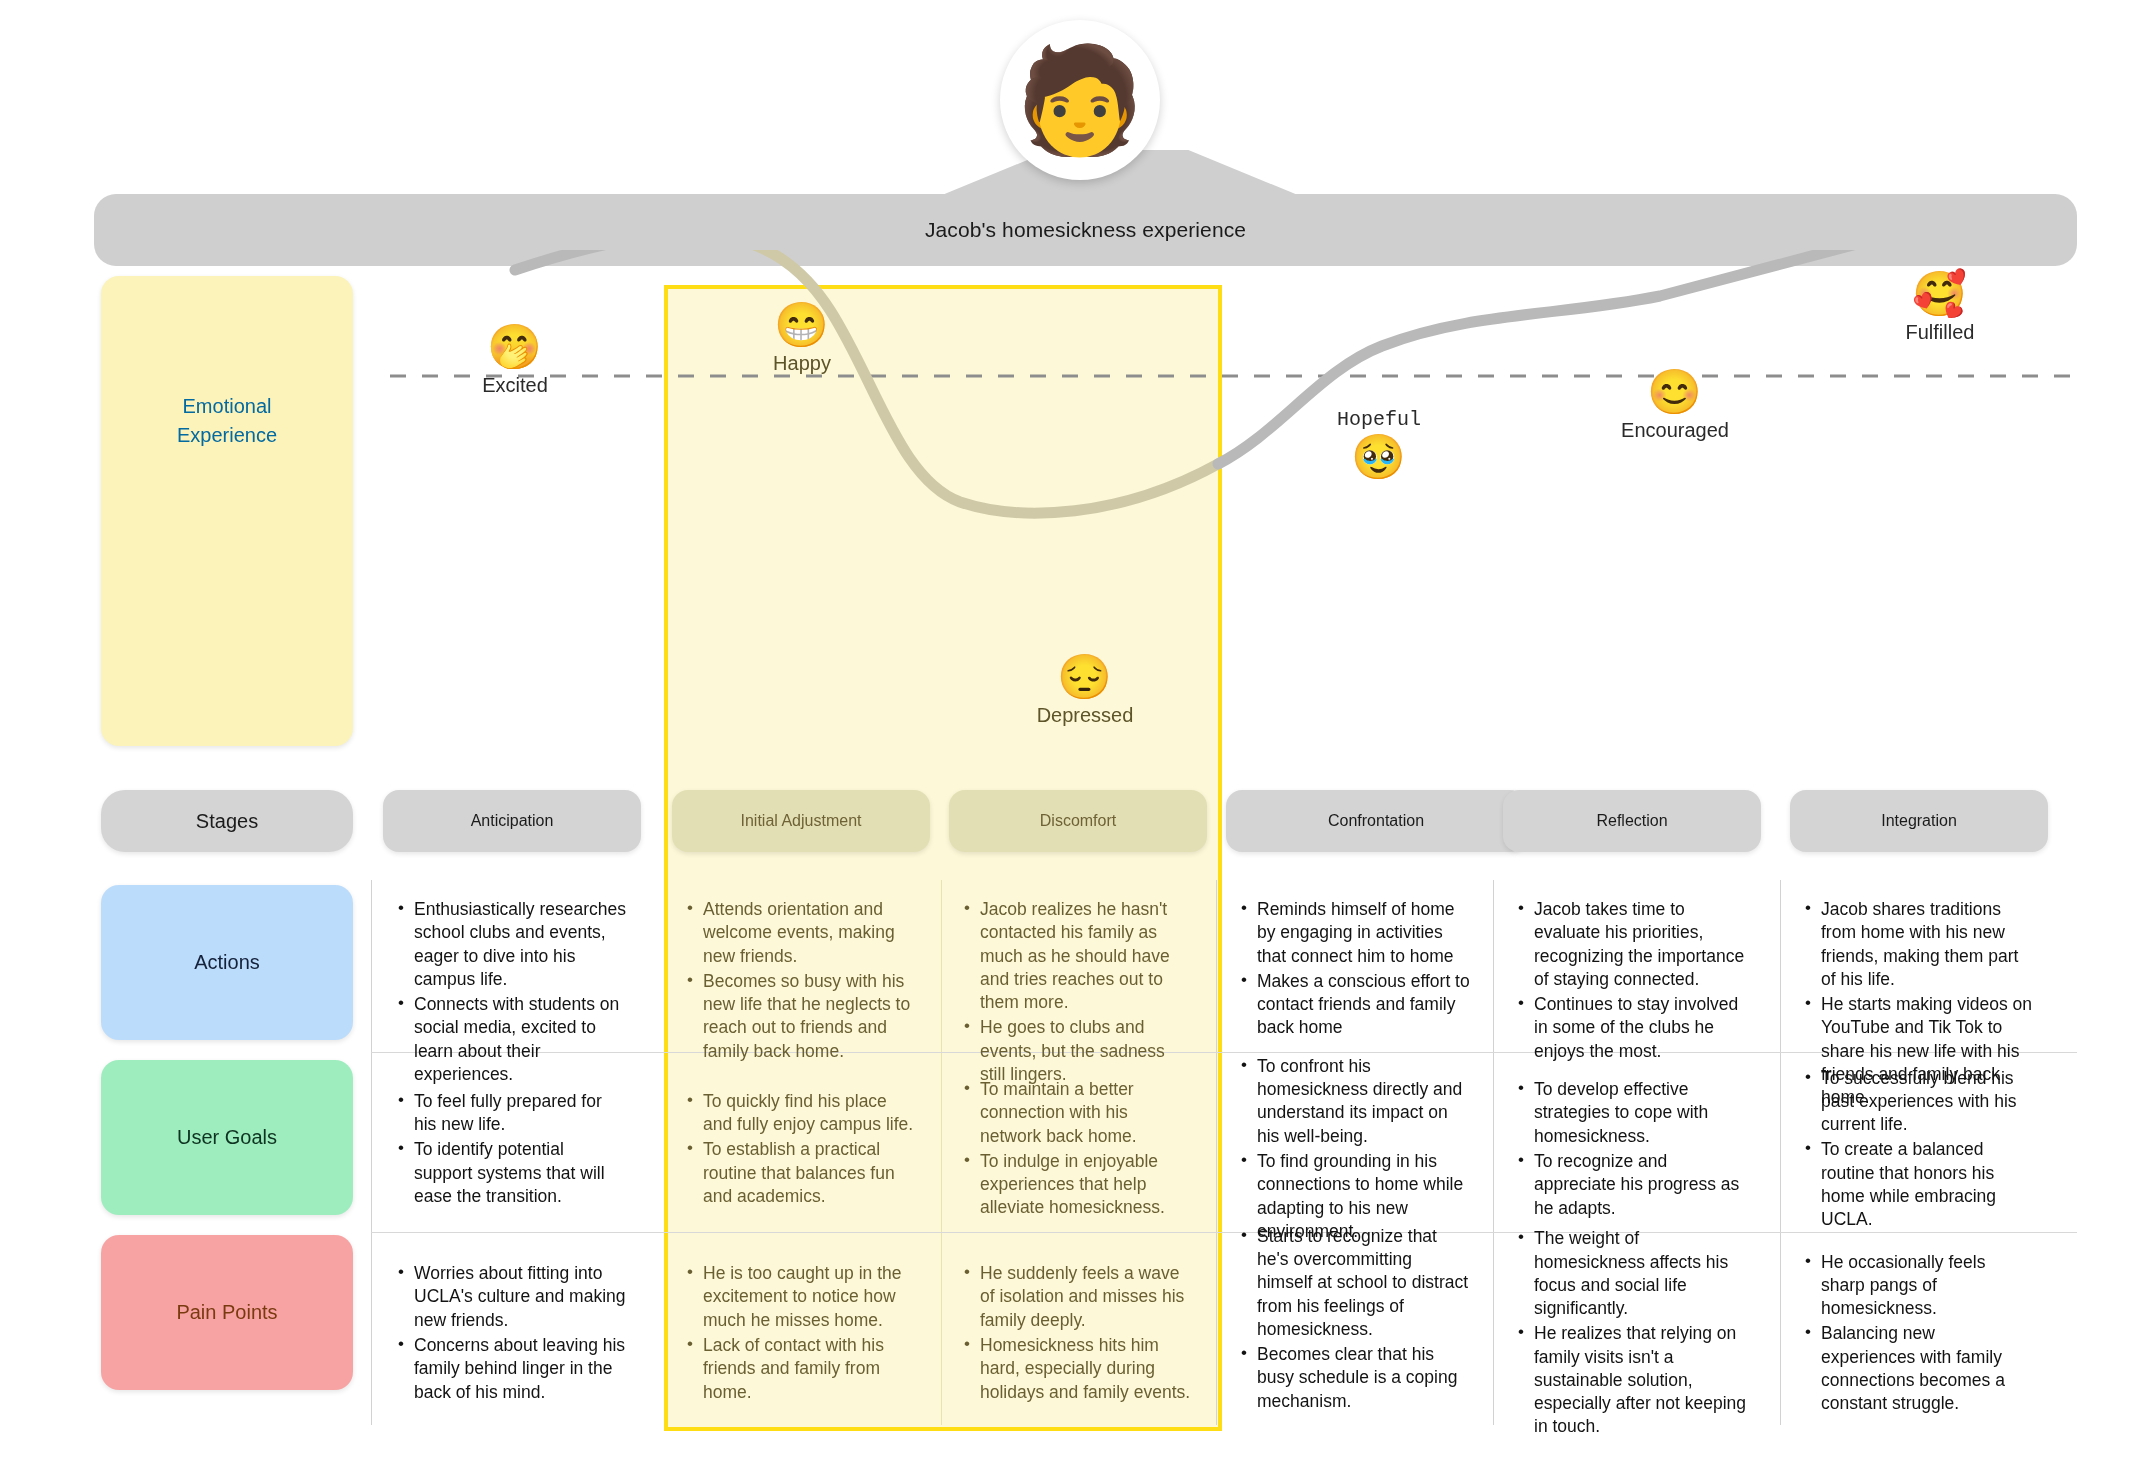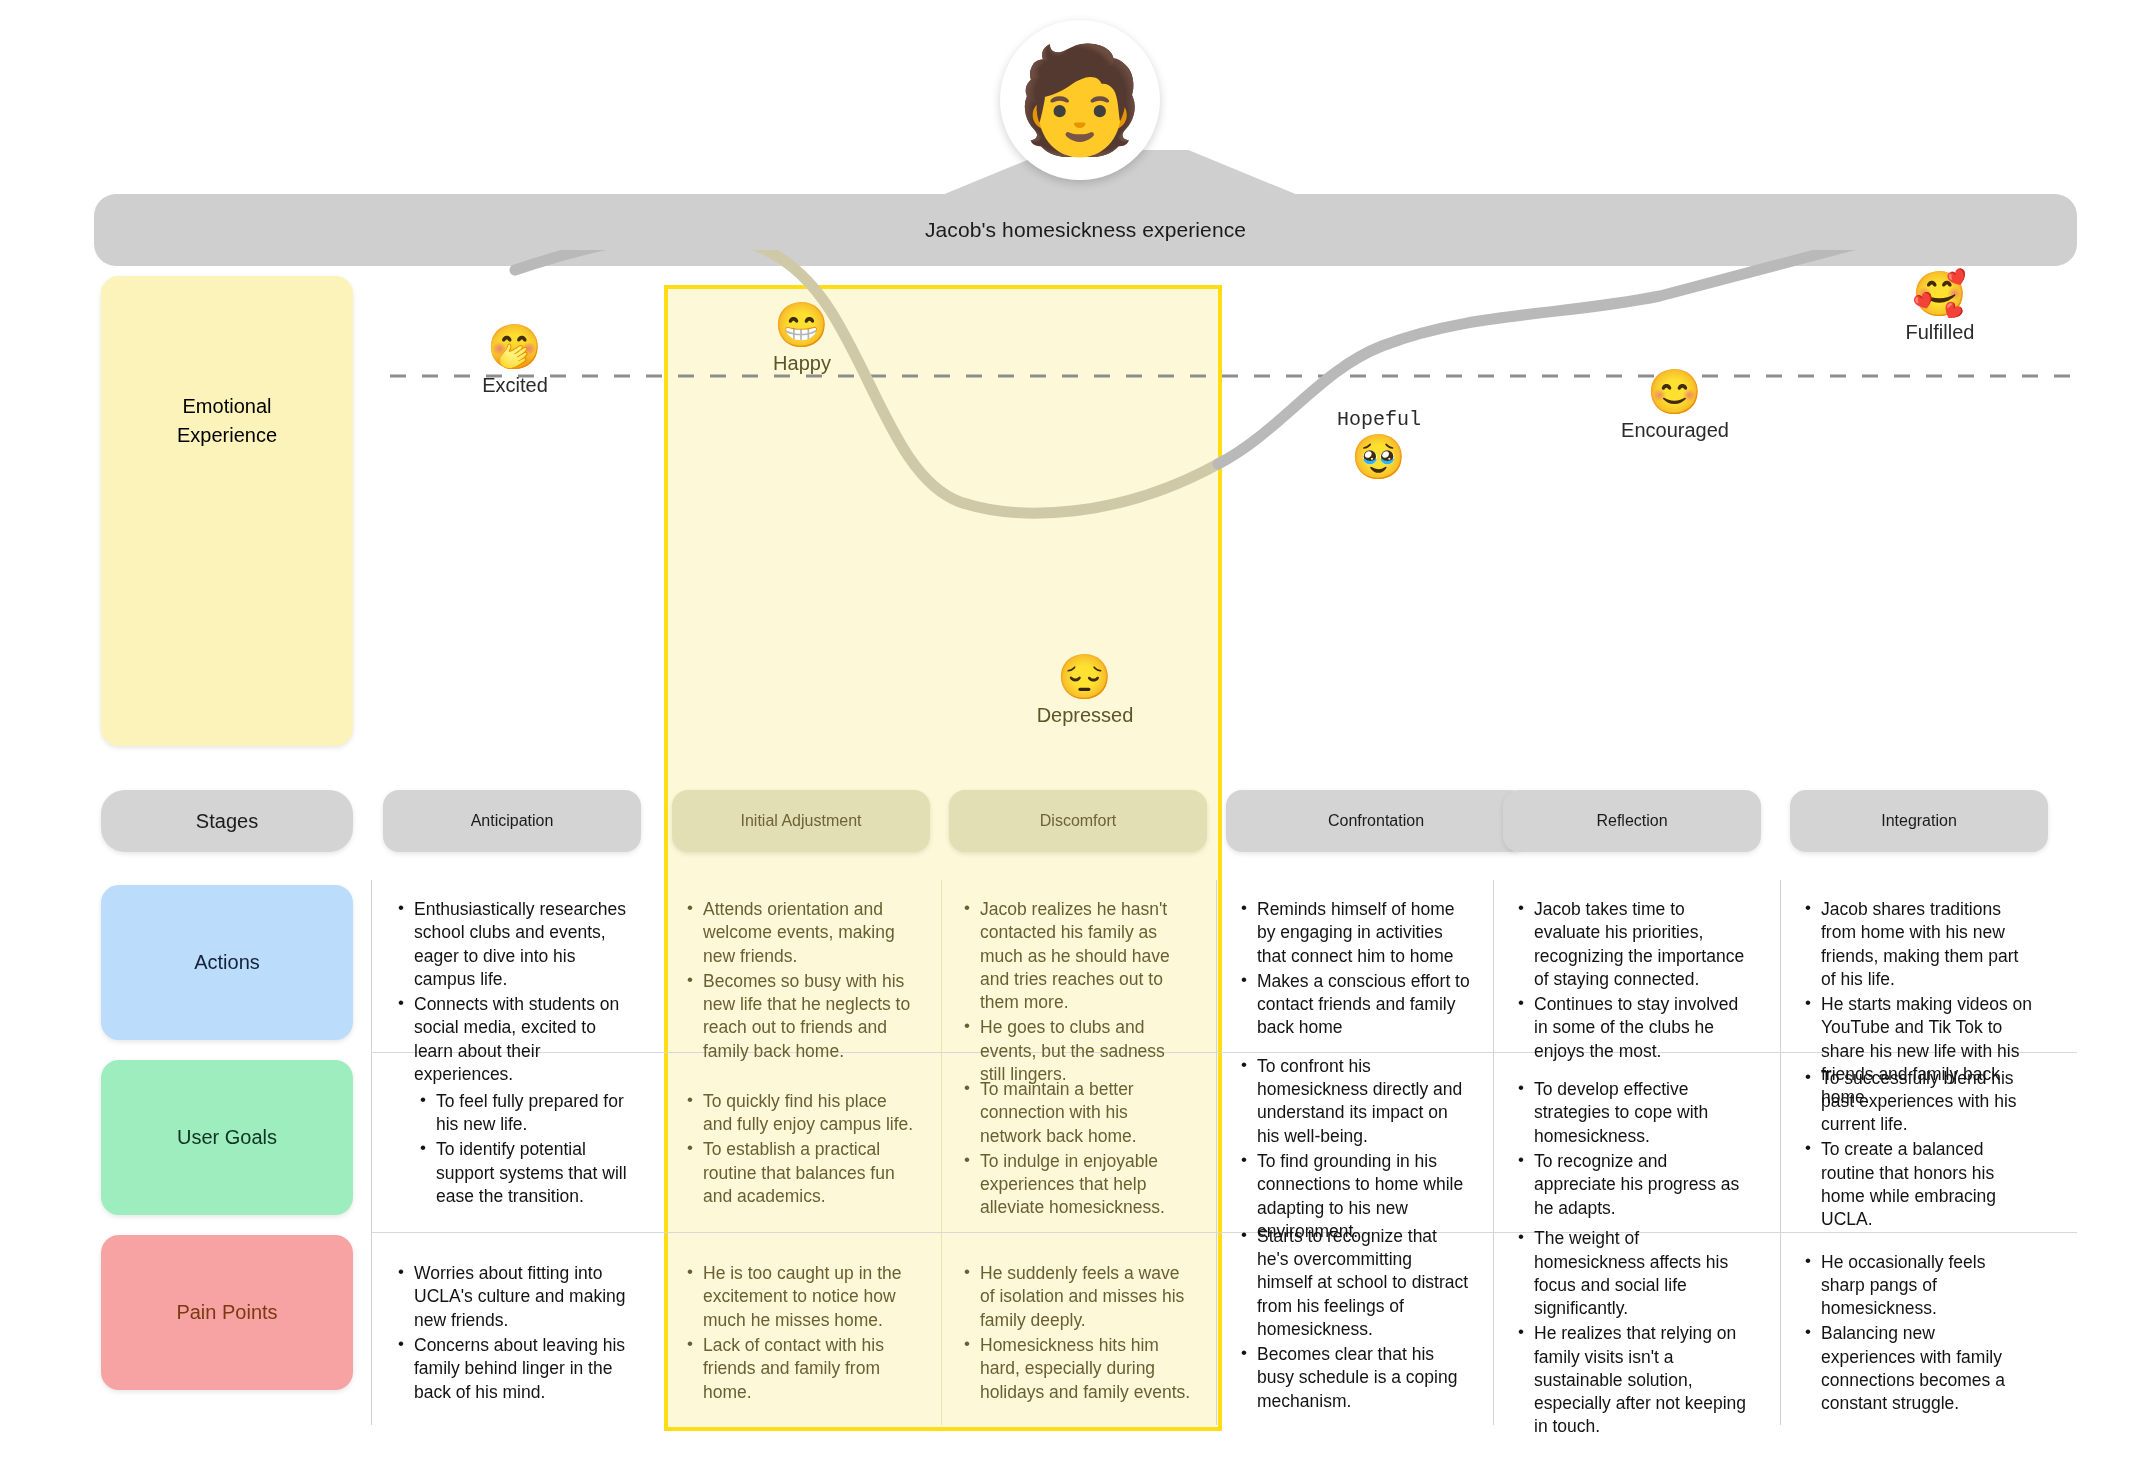--- a/index.html
+++ b/index.html
@@ -53,21 +53,21 @@
     border-radius: 18px;
     display: flex; align-items: center; justify-content: center;
     text-align: center;
     font-size: 20px;
     line-height: 1.45;
     box-shadow: 0 2px 5px rgba(0,0,0,.10);
   }
   .lbl-emotional {
     top: 276px; height: 470px;
     background: #fbf3b9;
-    color: #000000;
+    color: #0369a1;
     align-items: flex-start;
     padding-top: 116px;
   }
   .lbl-stages {
     top: 790px; height: 62px;
     background: #d4d4d4; color: #1b1b1b;
     border-radius: 24px;
   }
   .lbl-actions   { top: 885px; height: 155px; background: #bcdcfb; color: #14213a; }
   .lbl-goals     { top: 1060px; height: 155px; background: #9dedbe; color: #0e3320; }
@@ -306,21 +306,21 @@
           <li>Jacob takes time to evaluate his priorities, recognizing the importance of staying connected.</li>
           <li>Continues to stay involved in some of the clubs he enjoys the most.</li>
         </ul>
       </div>
       <div class="cell plain" style="left: 1790px; top: 880px; width: 258px; height: 178px; z-index: 3; display: flex; align-items: flex-start;">
         <ul>
           <li>Jacob shares traditions from home with his new friends, making them part of his life.</li>
           <li>He starts making videos on YouTube and Tik Tok to share his new life with his friends and family back home.</li>
         </ul>
       </div>
-      <div class="cell plain" style="left: 405px; top: 1060px; width: 258px; height: 172px; z-index: 3; display: flex; align-items: center; justify-content: flex-end;">
+      <div class="cell plain" style="left: 383px; top: 1060px; width: 258px; height: 172px; z-index: 3; display: flex; align-items: center; justify-content: flex-end;">
         <ul>
           <li>To feel fully prepared for his new life.</li>
           <li>To identify potential support systems that will ease the transition.</li>
         </ul>
       </div>
       <div class="cell high" style="left: 672px; top: 1060px; width: 258px; height: 172px; z-index: 3; display: flex; align-items: center;">
         <ul>
           <li>To quickly find his place and fully enjoy campus life.</li>
           <li>To establish a practical routine that balances fun and academics.</li>
         </ul>

